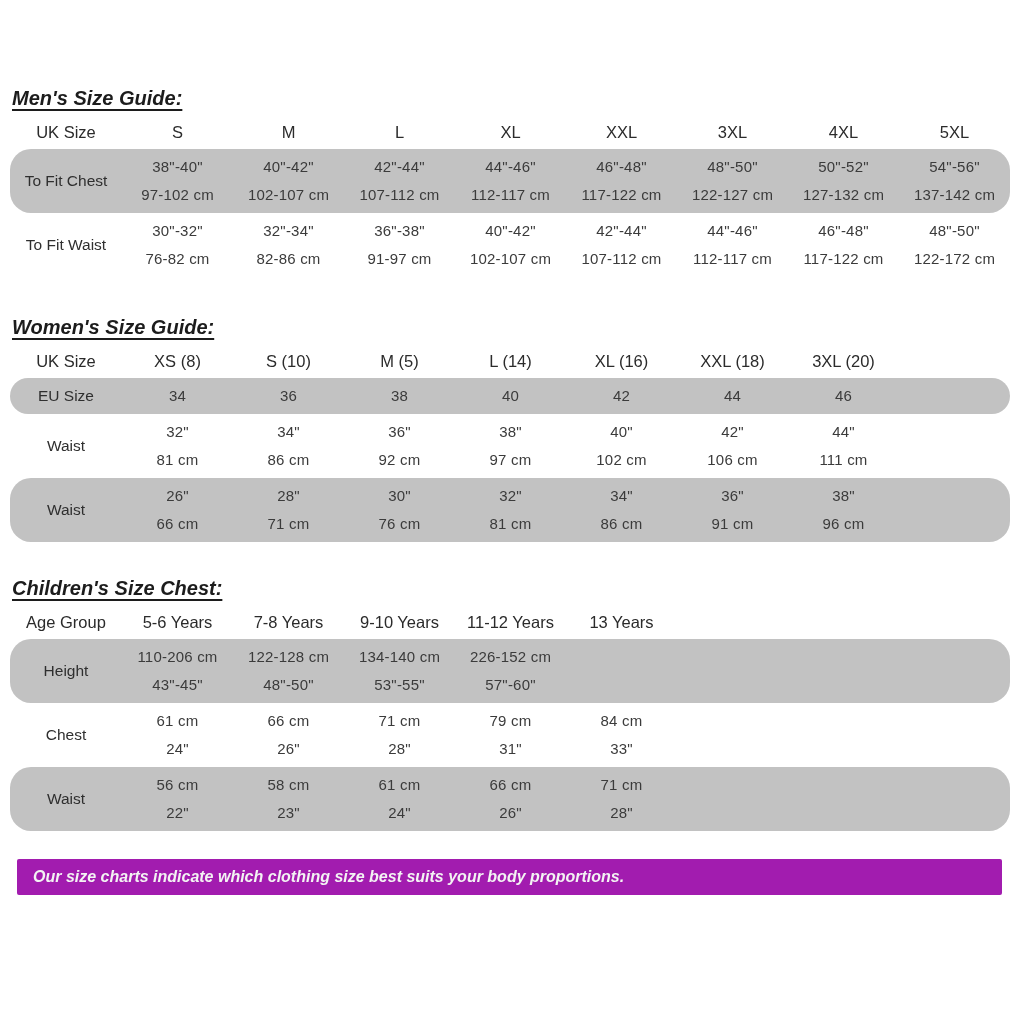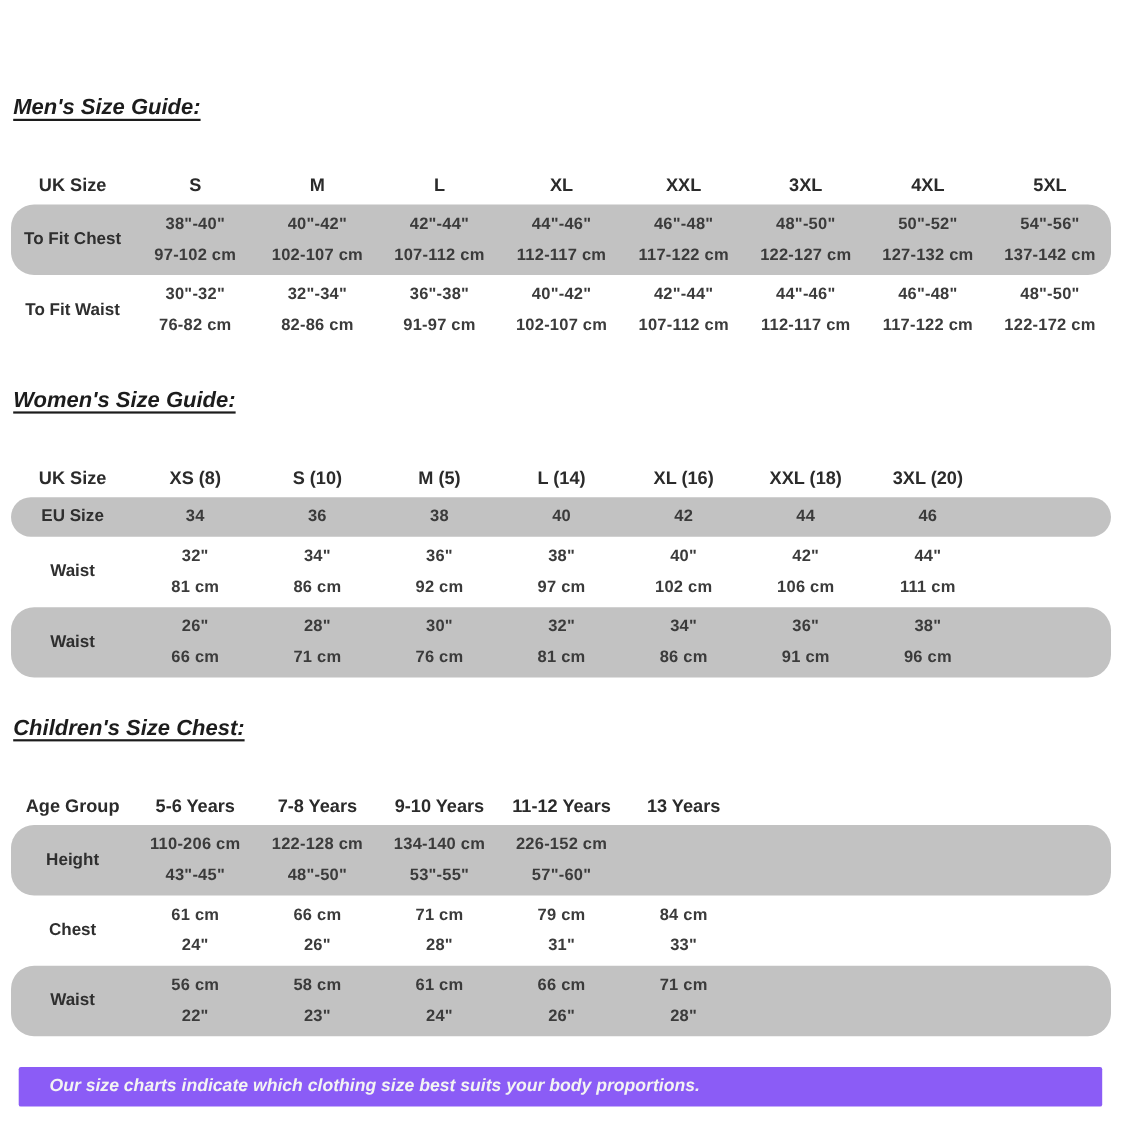--- a/index.html
+++ b/index.html
@@ -12,31 +12,31 @@
     font-family:"Liberation Sans",sans-serif;
     font-style:italic;font-weight:700;font-size:20px;line-height:24px;
     color:#1c1c1c;margin:0 0 6px 2px;
     text-decoration:underline;text-decoration-thickness:2px;text-underline-offset:4px;
     display:inline-block;
   }
   .guide{margin:0;}
   .guide.mens{margin-bottom:38px;}
   .guide.womens{margin-bottom:34px;}
   .guide.childrens{margin-bottom:0;}
-  .size-table{width:1000px;font-weight:700;color:#3b3b3b;margin-top:37px;}
+  .size-table{width:1000px;font-weight:400;color:#3b3b3b;}
   .row{display:grid;grid-template-columns:112px repeat(8,111px);align-items:center;}
   .header-row{height:33px;font-size:16.5px;color:#2b2b2b;}
   .cell{text-align:center;}
   .body-row{padding:4px 0;border-radius:21px;}
   .body-row .line{line-height:28px;font-size:15px;letter-spacing:0.2px;}
   .shaded{background:#c2c2c2;}
   .row-label{font-size:15.5px;color:#2f2f2f;}
   .notice-banner{
-    margin:28px 8px 0 7px;background:#8b5cf6;border-radius:2px;
-    padding:5px 28px;
+    margin:28px 8px 0 7px;background:#a21caf;border-radius:2px;
+    padding:5px 16px;
   }
   .notice-line{
     margin:0;white-space:nowrap;
     font-family:"Liberation Sans",sans-serif;
     font-style:italic;font-weight:700;font-size:16px;line-height:26px;
     color:#f3f3f3;
   }
   .notice-line + .notice-line{margin-top:4px;}
 </style>
 </head>

